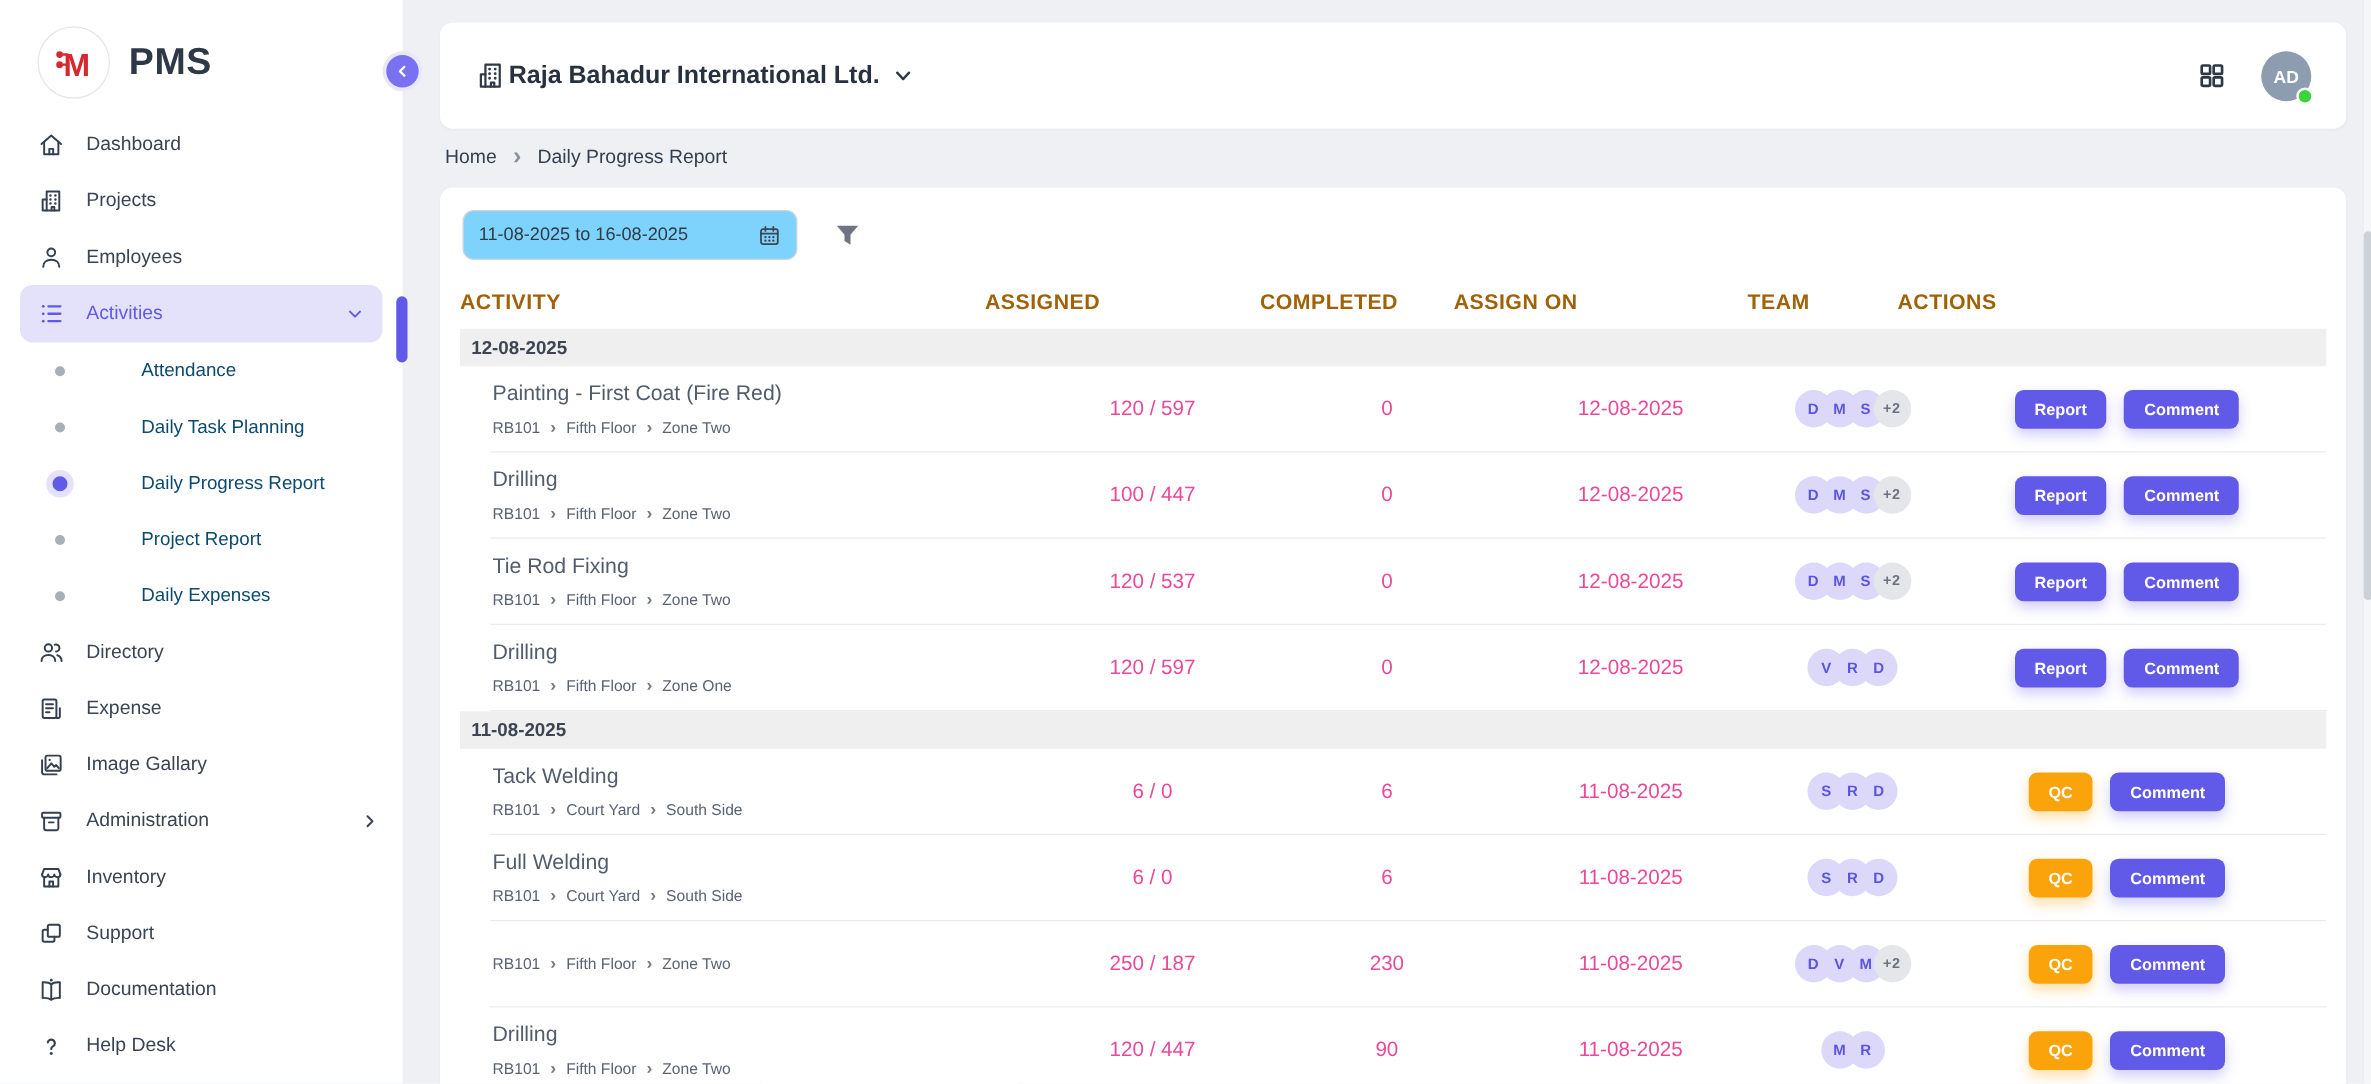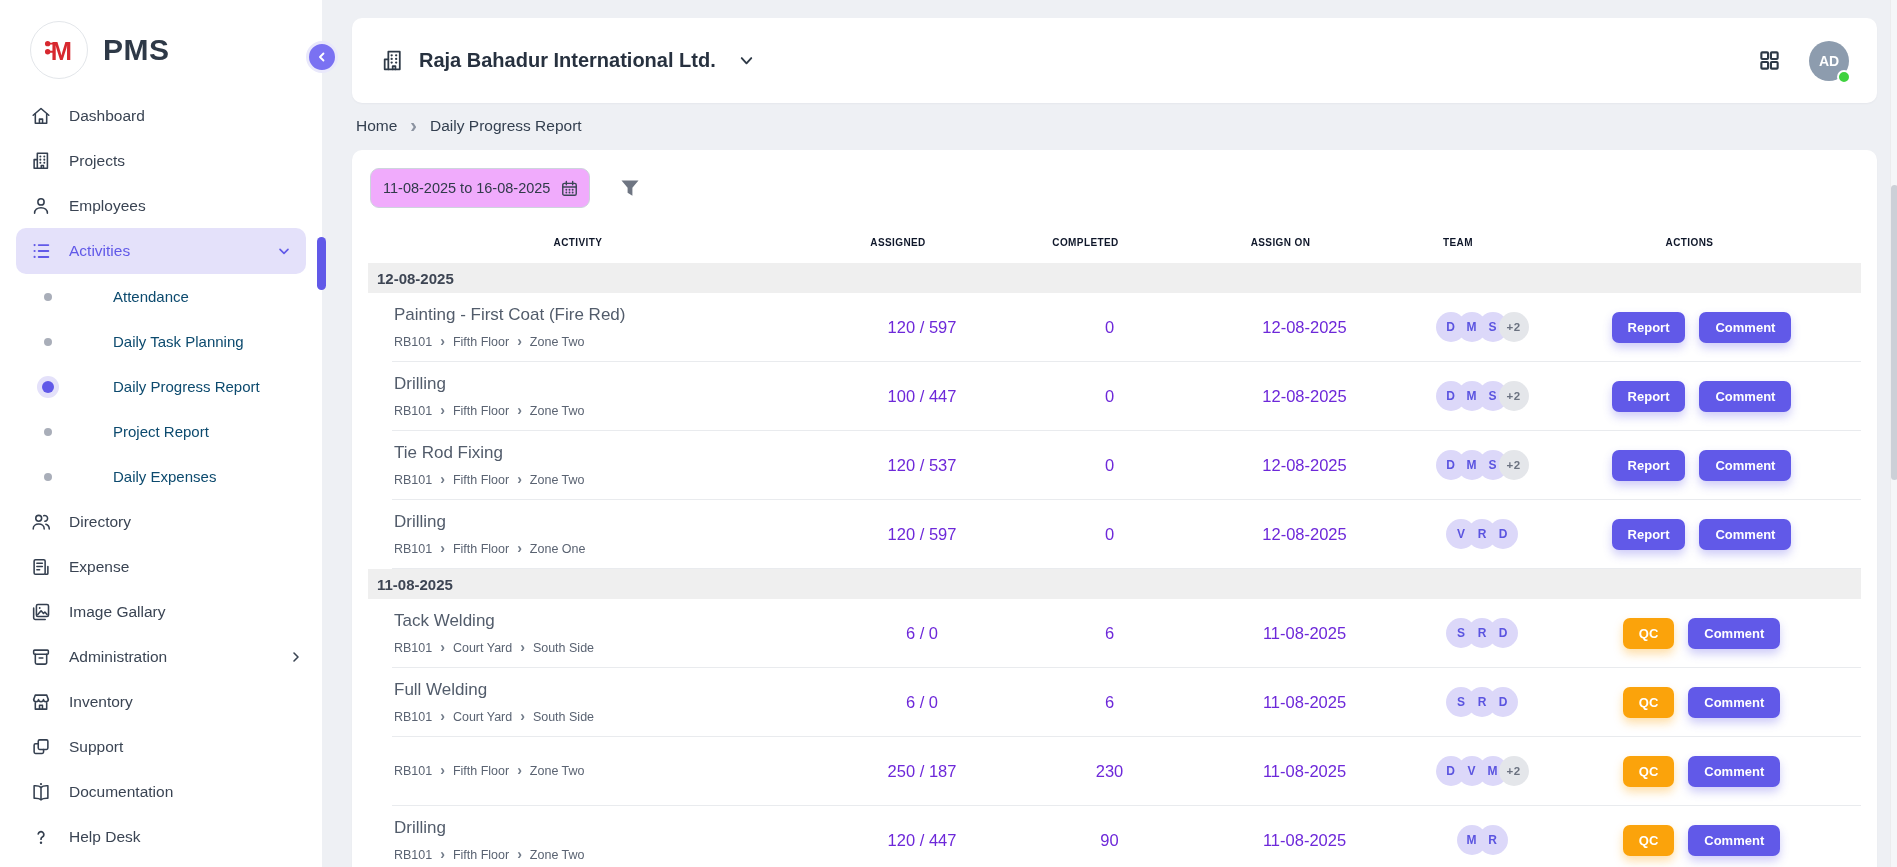--- a/index.html
+++ b/index.html
@@ -46,57 +46,57 @@
   .collapse-btn { position:absolute; left:306px; top:41px; width:32px; height:32px;
     border-radius:50%; background:#7a71f2; border:3px solid #e9e8fb; z-index:5;
     display:flex; align-items:center; justify-content:center; cursor:pointer; }
   .collapse-btn svg { width:14px; height:14px; }
 
   
   .main { position:absolute; left:322px; right:0; top:0; bottom:0; }
   .topbar { position:absolute; left:30px; right:20px; top:18px; height:85px;
     background:#fff; border-radius:10px; display:flex; align-items:center; padding:0 28px;
     box-shadow:0 1px 2px rgba(16,24,40,.04); }
-  .company { display:flex; align-items:center; gap:14px; cursor:pointer; }
+  .company { display:flex; align-items:center; gap:2px; cursor:pointer; }
   .company .b-icon { width:25px; height:25px; color:#2f3a47; display:flex; }
   .company-name { font-size:20px; font-weight:700; color:#27313f; }
   .company .chev-dn { margin-left:7px; width:19px; height:19px; display:flex; color:#2f3a47; }
   .topbar-right { margin-left:auto; display:flex; align-items:center; gap:28px; }
   .grid-icon { width:23px; height:23px; color:#2d3846; display:flex; cursor:pointer; }
   .avatar { width:40px; height:40px; border-radius:50%; background:#8d9cae; color:#fff;
     font-size:14px; font-weight:700; display:flex; align-items:center; justify-content:center;
     position:relative; cursor:pointer; }
   .status-dot { position:absolute; right:-2px; bottom:-3px; width:14px; height:14px;
     border-radius:50%; background:#3fd23f; border:2px solid #fff; }
 
   .breadcrumb { position:absolute; left:34px; top:117px; display:flex; align-items:center;
     gap:13px; font-size:15.5px; font-weight:500; color:#333f4f; }
   .bc-sep { color:#8b93a0; font-size:20px; font-weight:600; line-height:14px; margin-top:-3px; }
 
   .content { position:absolute; left:30px; right:20px; top:150px; bottom:-20px;
     background:#fff; border-radius:10px 10px 0 0; padding:16px 16px 0;
     box-shadow:0 1px 2px rgba(16,24,40,.04); }
 
   .filter-row { display:flex; align-items:center; gap:28px; padding:2px 2px 13px; }
-  .date-input { width:220px; height:40px; border:1.5px solid #cdd4dd; border-radius:9px;
+  .date-input { width:268px; height:40px; border:1.5px solid #cdd4dd; border-radius:9px;
     display:flex; align-items:center; padding:0 12px; gap:10px; font-size:14.5px;
-    color:#2f3a49; font-weight:500; background:#f0abfc; cursor:text; }
+    color:#2f3a49; font-weight:500; background:#7dd3fc; cursor:text; }
   .date-input .val { flex:1; white-space:nowrap; }
   .cal-icon { width:19px; height:19px; color:#3c4657; display:flex; }
   .funnel-icon { width:24px; height:24px; color:#6e7582; display:flex; cursor:pointer; }
 
   .t-head, .row { display:grid; grid-template-columns:420px 220px 155px 235px 120px 1fr; }
   .t-head { height:42px; align-items:center; }
-  .t-head div { text-align:center; font-size:10px; font-weight:700; color:#0f172a; letter-spacing:.4px; }
+  .t-head div { text-align:left; font-size:17px; font-weight:700; color:#a16207; letter-spacing:.4px; }
 
   .group-row { background:#efefef; height:30px; display:flex; align-items:center;
     padding-left:9px; font-size:15px; font-weight:700; color:#3d4553; }
 
   .row { height:69px; align-items:center; border-bottom:1px solid #e9ebee;margin-left:24px; }
-  .cell-c { text-align:center; font-size:16.5px; color:#6d28d9; }
+  .cell-c { text-align:center; font-size:16.5px; color:#ec4899; }
   .activity-cell { padding-left:2px; }
   .a-title { font-size:17px; color:#525c6b; margin-bottom:10px; }
   .a-path { display:flex; align-items:center; gap:8px; font-size:12.5px; color:#5a6372; }
   .a-sep { color:#707a88; font-size:14px; font-weight:600; line-height:10px; margin-top:-2px; }
 
   .team-cell { display:flex; justify-content:center; }
   .t-av { width:30px; height:30px; border-radius:50%; background:var(--avatar-bg);
     color:var(--avatar-text); font-size:12px; font-weight:700;
     display:flex; align-items:center; justify-content:center; }
   .t-av + .t-av { margin-left:-9px; }

